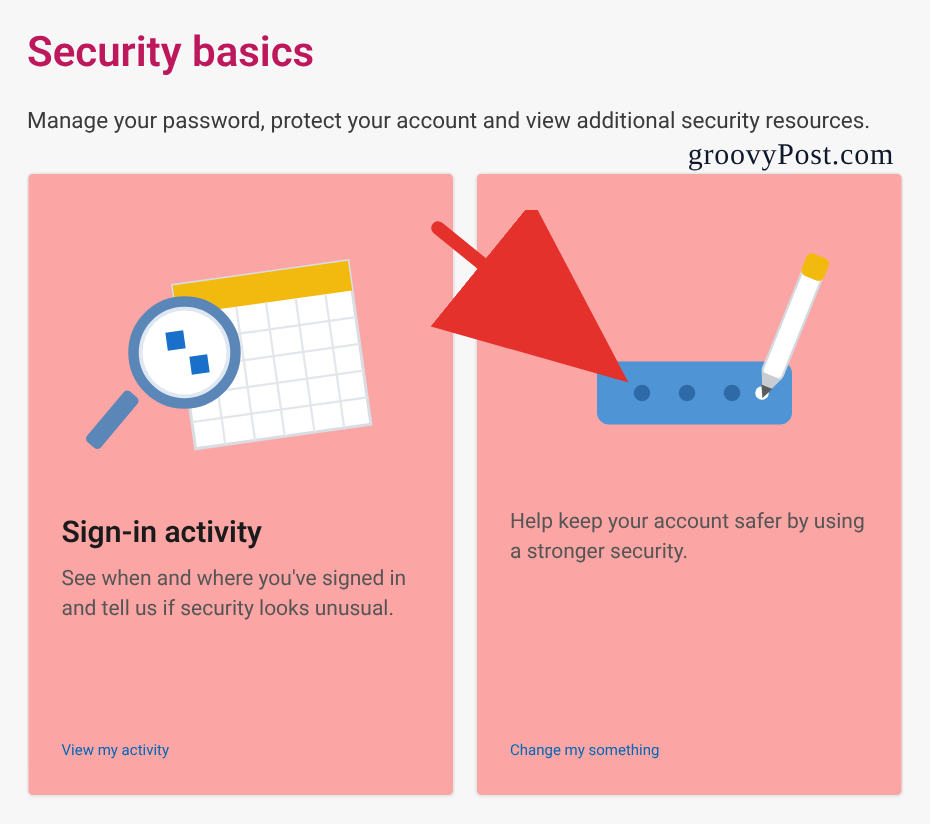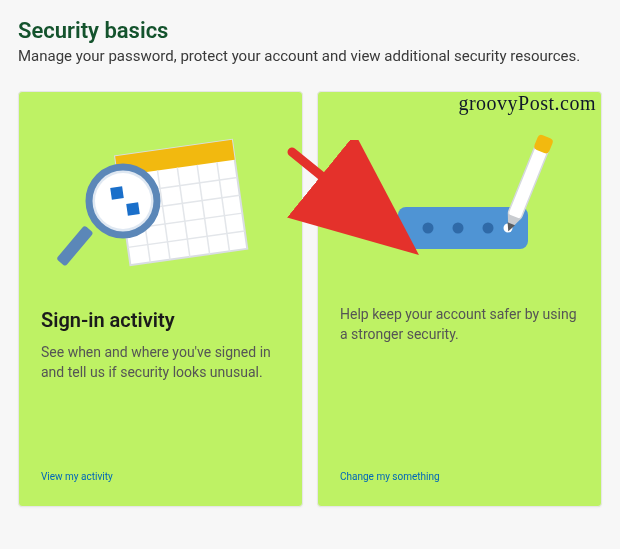--- a/index.html
+++ b/index.html
@@ -6,24 +6,24 @@
   html, body { width: 620px; height: 549px; }
   body {
     font-family: "Segoe UI", -apple-system, BlinkMacSystemFont, Roboto, sans-serif;
     background: #f7f7f7;
     color: #1b1b1b;
     padding: 18px 18px 0 18px;
     position: relative;
     overflow: hidden;
   }
   .page-title {
-    font-size: 22px;
+    font-size: 28px;
     font-weight: 600;
-    color: #14532d;
-    margin-bottom: 4px;
+    color: #be185d;
+    margin-bottom: 20px;
   }
   .page-subtitle {
     font-size: 15px;
     color: #3a3a3a;
     margin-bottom: 26px;
     font-weight: 400;
   }
   .watermark {
     position: absolute;
     right: 24px;
@@ -32,26 +32,26 @@
     font-size: 20px;
     color: #0f172a;
     font-style: normal;
     letter-spacing: 0.5px;
   }
   .cards {
     display: flex;
     gap: 14px;
   }
   .card {
-    background: #bef264;
+    background: #fca5a5;
     border: 1px solid #e6e6e6;
     border-radius: 4px;
     width: 285px;
     height: 416px;
-    padding: 12px 22px 18px 22px;
+    padding: 22px 22px 18px 22px;
     display: flex;
     flex-direction: column;
     box-shadow: 0 1px 2px rgba(0,0,0,0.03);
   }
   .illus-wrap {
     flex: 0 0 200px;
     display: flex;
     align-items: center;
     justify-content: center;
   }

